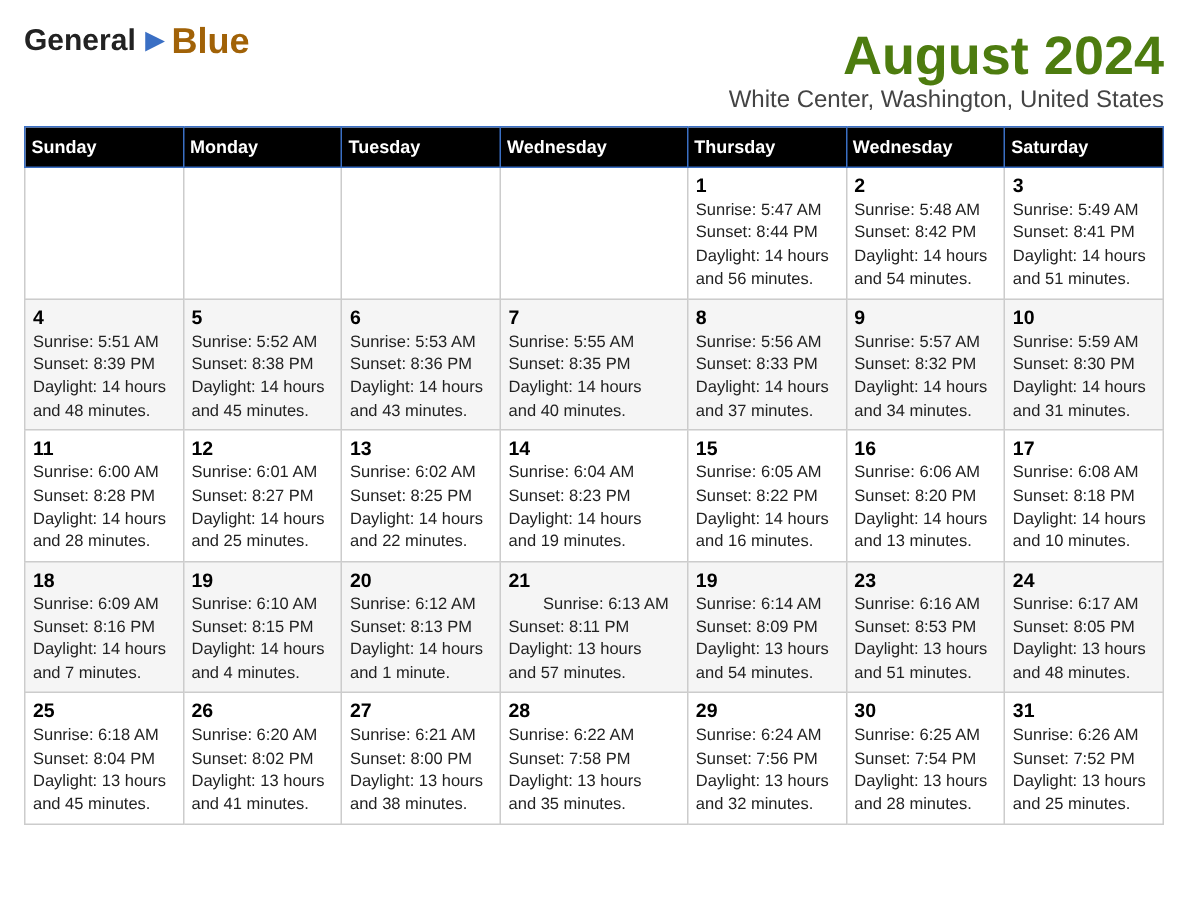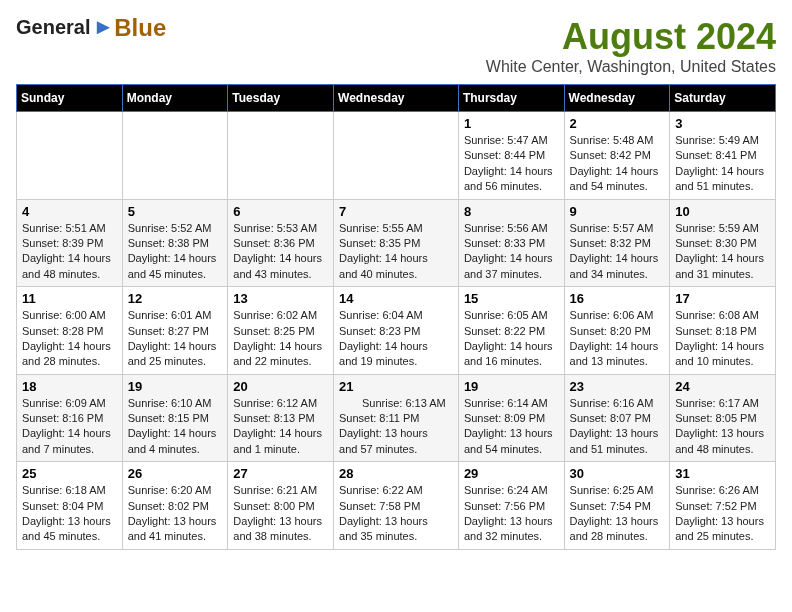--- a/index.html
+++ b/index.html
@@ -217,21 +217,21 @@
 and 1 minute.</span></td>
         <td><span class="day-num">21</span><span class="day-detail" style="white-space: pre-line; margin-left: 23px;">Sunrise: 6:13 AM
 Sunset: 8:11 PM
 Daylight: 13 hours
 and 57 minutes.</span></td>
         <td><span class="day-num">19</span><span class="day-detail" style="white-space: pre-line;">Sunrise: 6:14 AM
 Sunset: 8:09 PM
 Daylight: 13 hours
 and 54 minutes.</span></td>
         <td><span class="day-num">23</span><span class="day-detail" style="white-space: pre-line;">Sunrise: 6:16 AM
-Sunset: 8:07 PM
+Sunset: 8:53 PM
 Daylight: 13 hours
 and 51 minutes.</span></td>
         <td><span class="day-num">24</span><span class="day-detail" style="white-space: pre-line;">Sunrise: 6:17 AM
 Sunset: 8:05 PM
 Daylight: 13 hours
 and 48 minutes.</span></td>
       </tr>
       <tr class="row-odd">
         <td><span class="day-num">25</span><span class="day-detail" style="white-space: pre-line;">Sunrise: 6:18 AM
 Sunset: 8:04 PM

